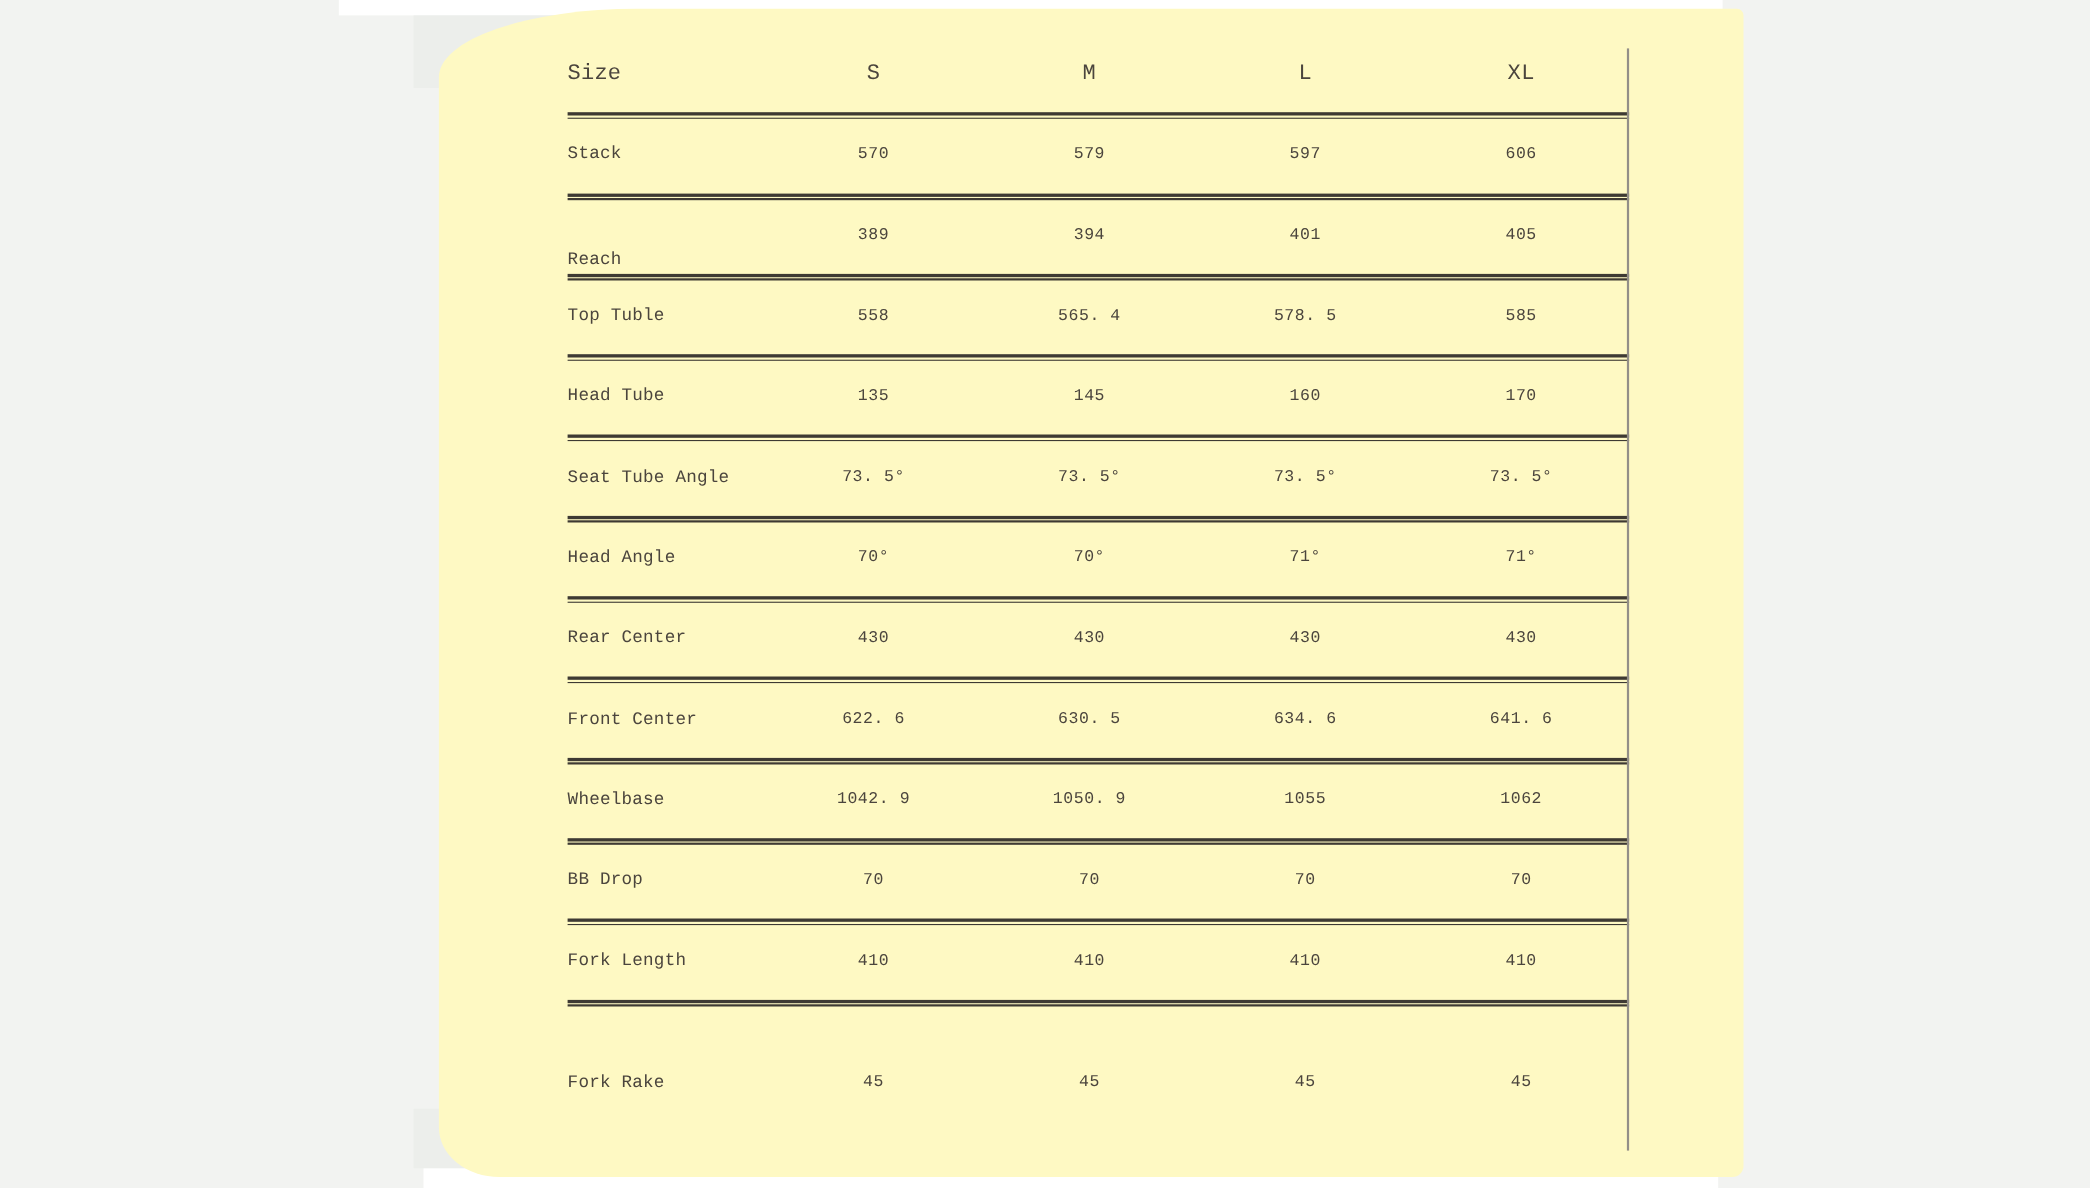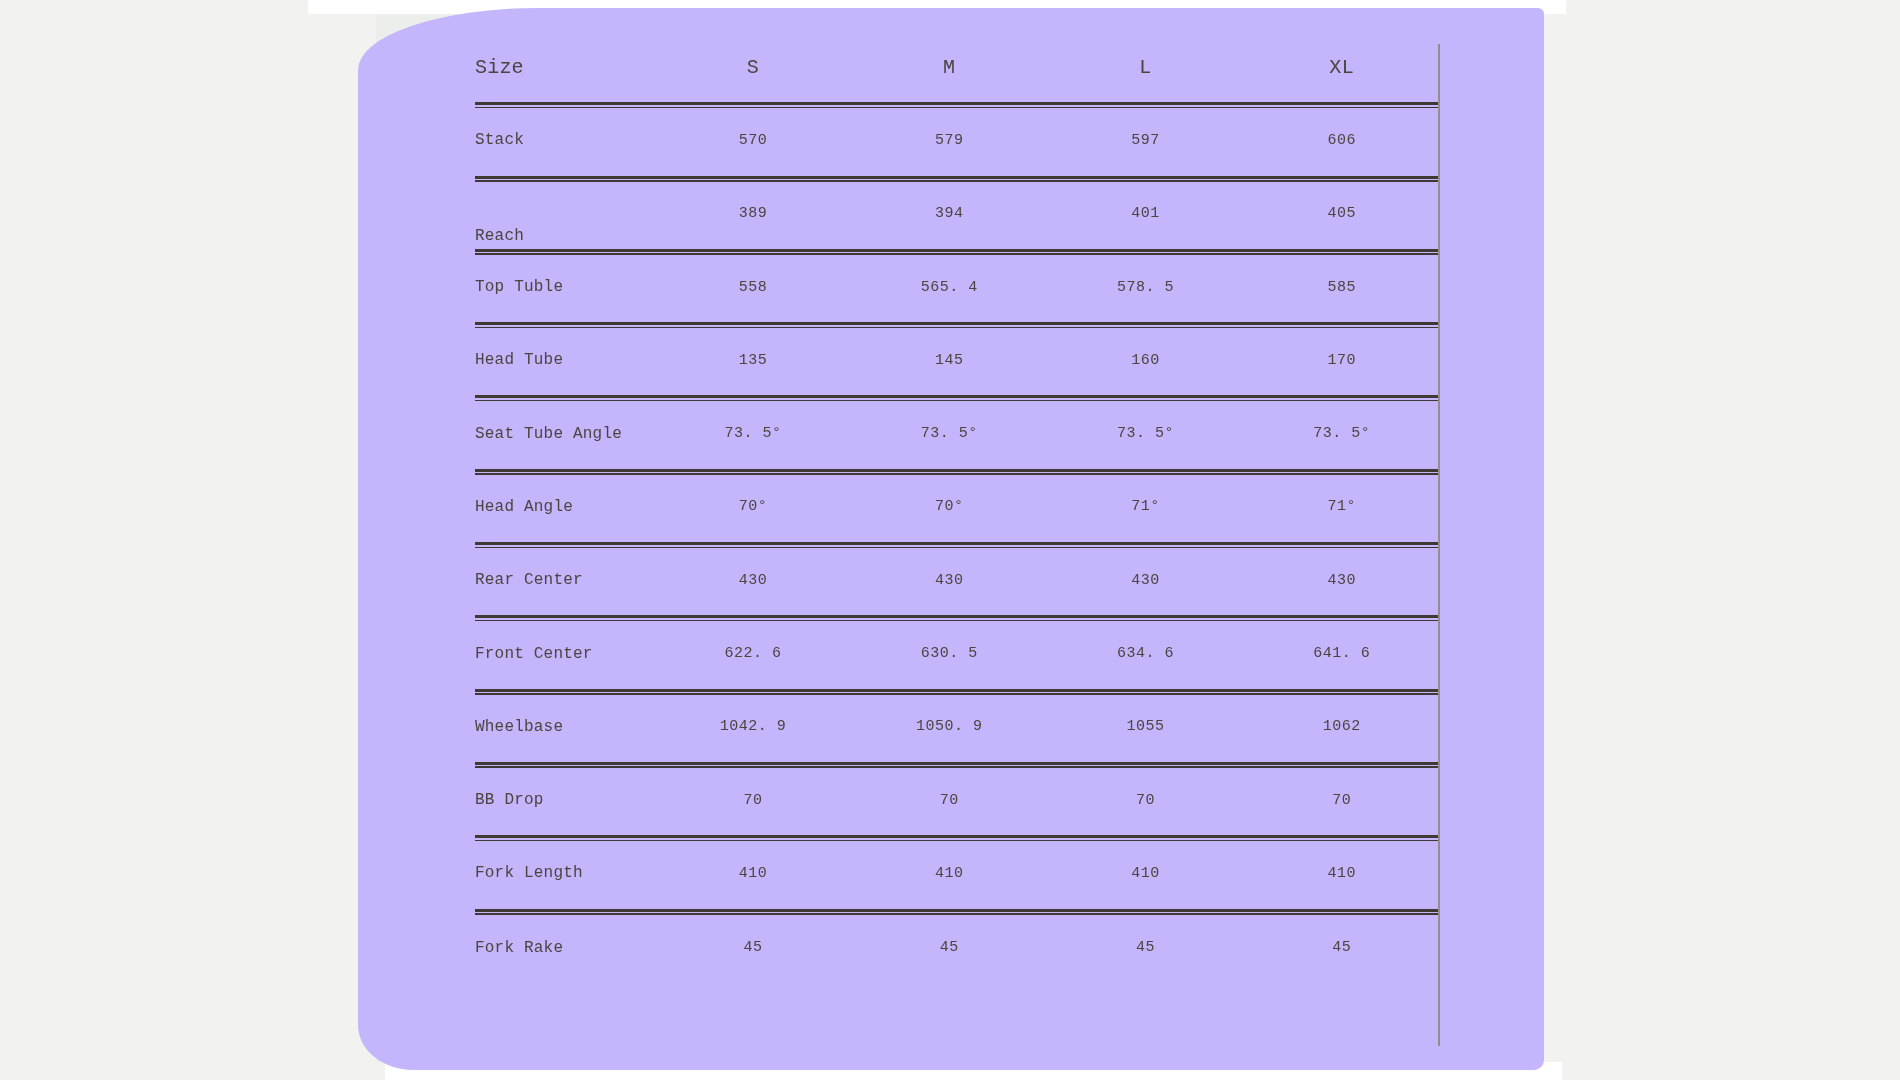--- a/index.html
+++ b/index.html
@@ -16,22 +16,22 @@
   .strip-top{left:308px;top:0;width:1258px;height:14px;}
   .strip-bottom{left:385px;top:1062px;width:1177px;height:18px;}
 
   
   .corner-patch{position:absolute;background:#eceeeb;}
   .patch-tl{left:376px;top:14px;width:210px;height:66px;}
   .patch-bl{left:376px;top:1008px;width:100px;height:54px;}
 
   
   .card{
-    position:absolute;left:358px;top:8px;width:1186px;height:1062px;
-    background:#c4b5fd;
+    position:absolute;left:399px;top:8px;width:1186px;height:1062px;
+    background:#fef9c3;
     border-radius:180px 6px 10px 55px / 62px 6px 10px 45px;
   }
 
   
   .geo-table{
     position:absolute;left:117px;top:24px;width:965px;
     color:#4b453d;
   }
   .row{
     display:grid;
@@ -39,21 +39,21 @@
     align-items:center;
     height:73.3px;
     box-sizing:border-box;
     border-bottom:3.5px solid #3e3a33;
     position:relative;
   }
   .row::after{
     content:"";position:absolute;left:0;right:0;bottom:-6px;height:1.5px;
     background:#3e3a33;
   }
-  .row:last-child{border-bottom:none;height:72px;}
+  .row:last-child{border-bottom:none;height:72px;margin-top:36px;}
   .row:last-child::after{display:none;}
 
   .cell{white-space:nowrap;}
   .label-cell{
     text-align:left;font-size:16px;letter-spacing:0.2px;
   }
   .val-cell{
     text-align:center;font-size:15px;letter-spacing:0.5px;
   }
   .header-row .label-cell,.header-row .val-cell{font-size:20px;}

